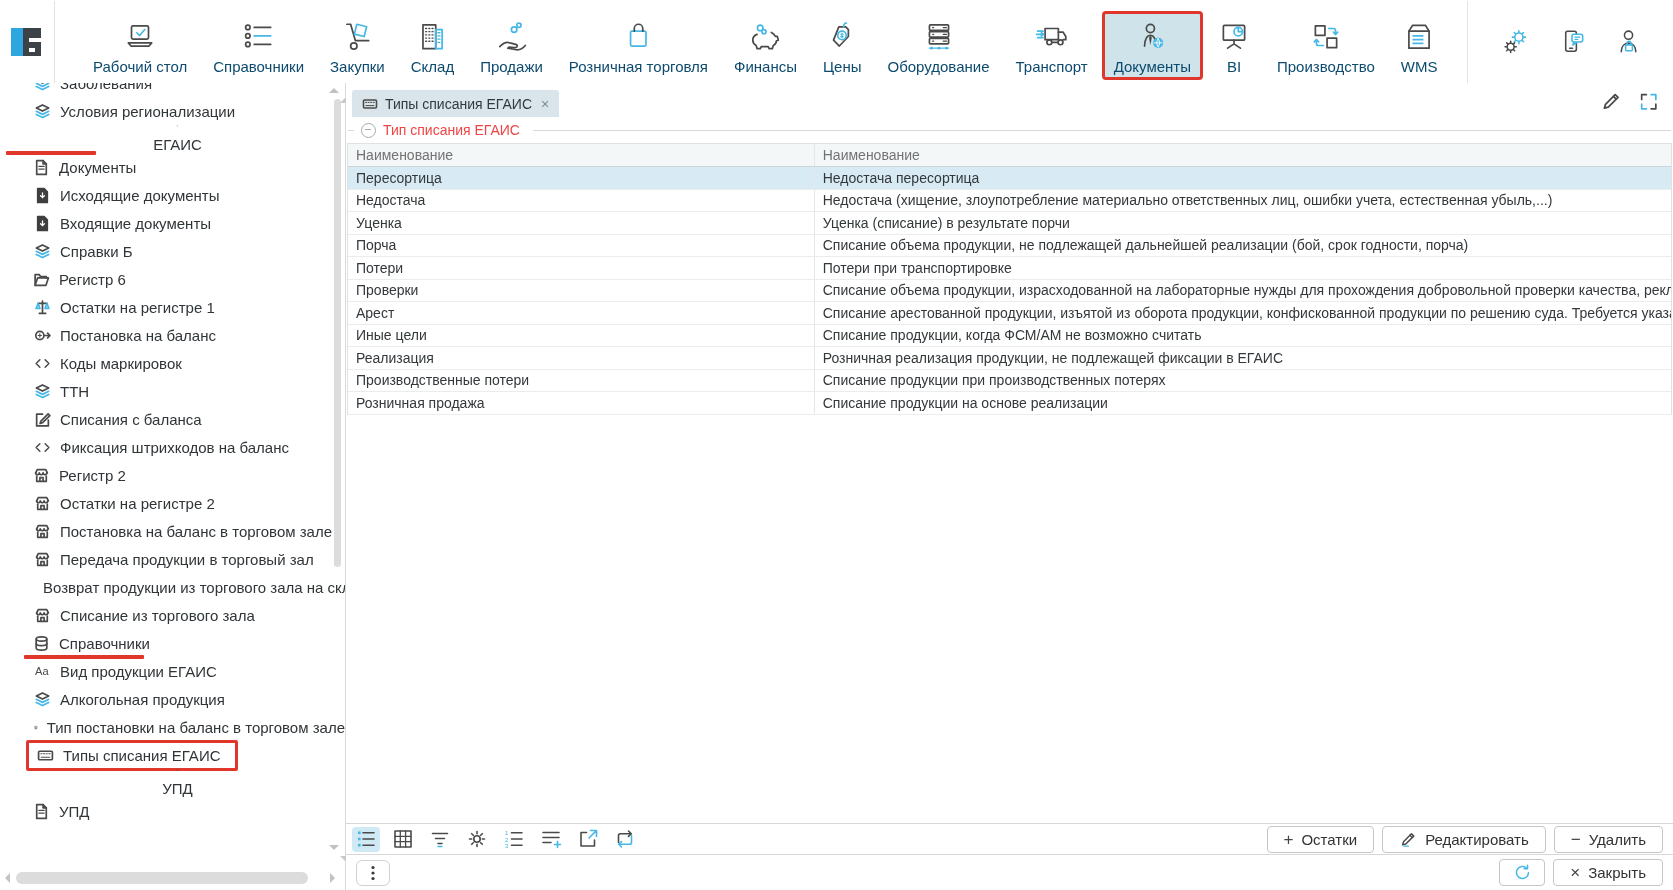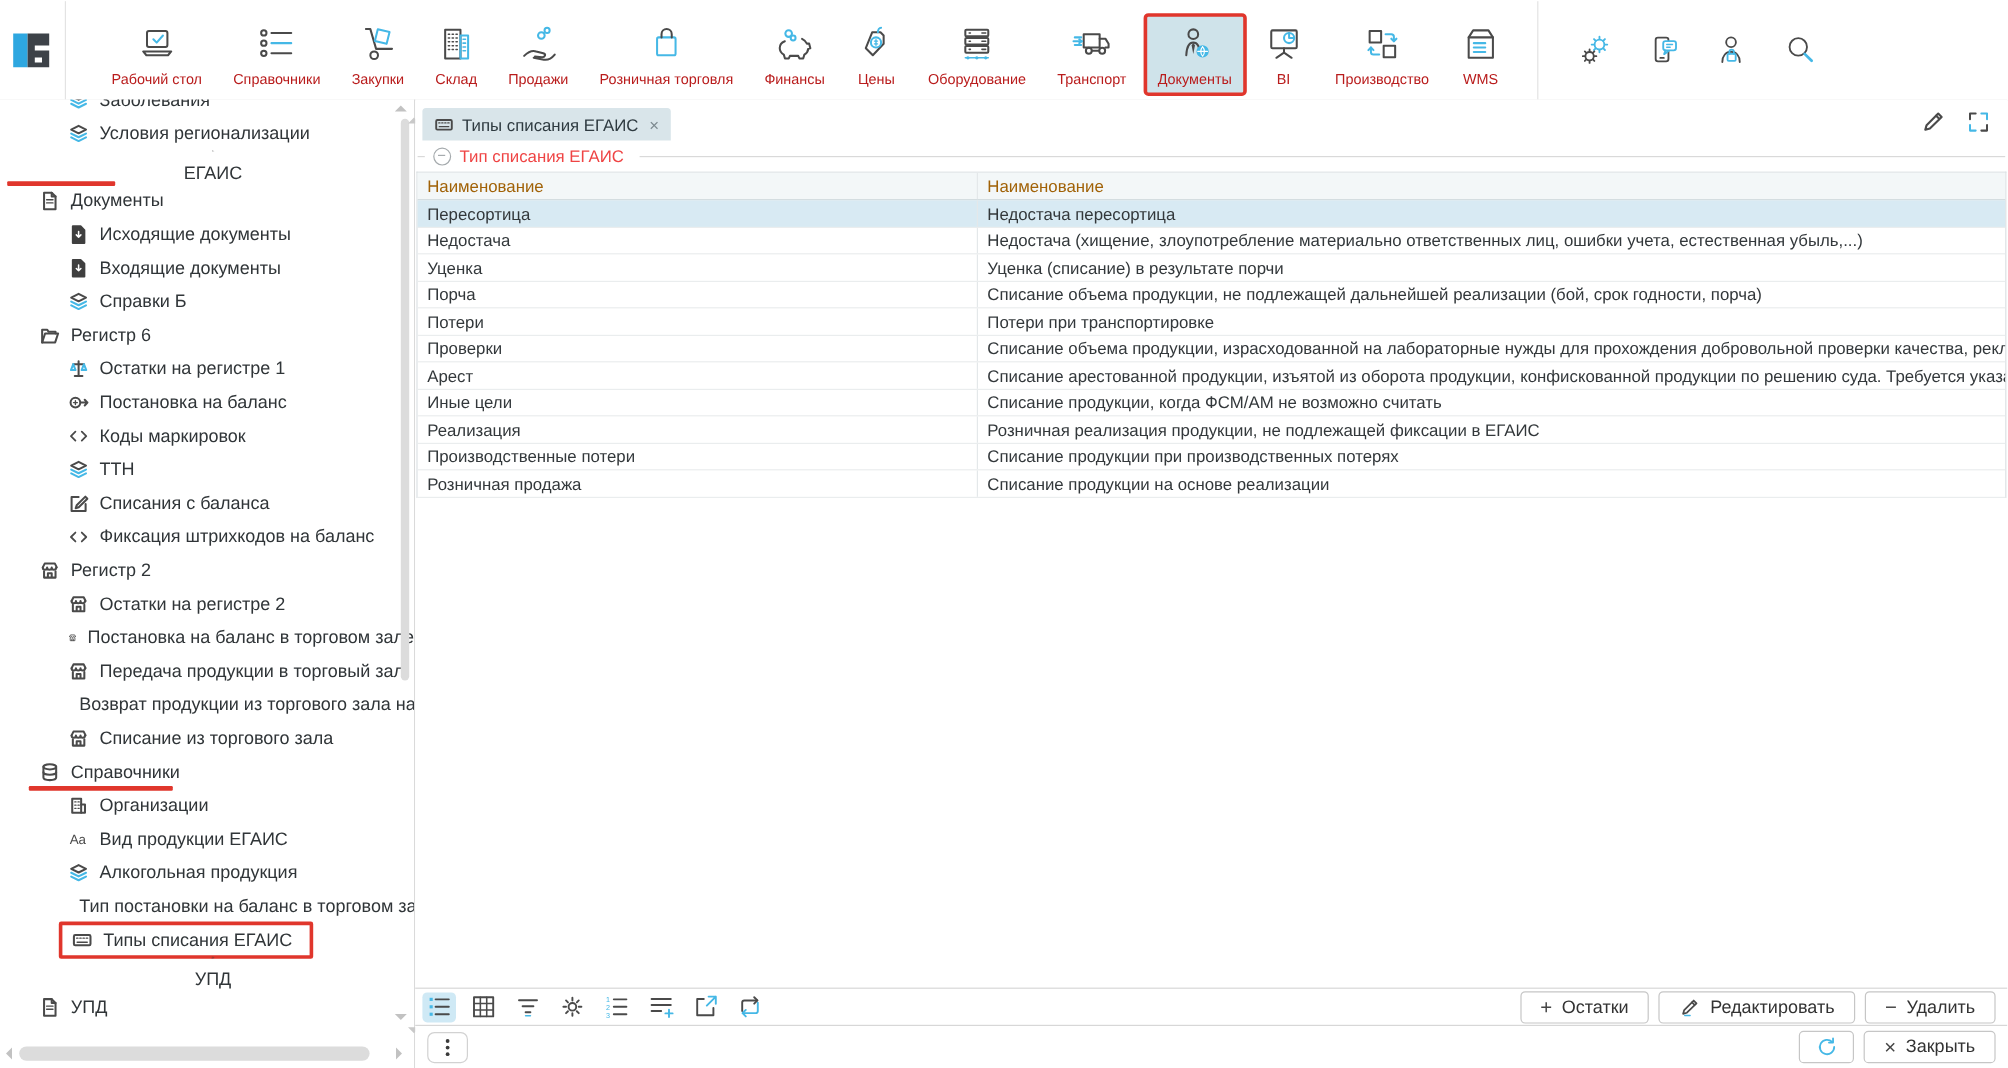--- a/index.html
+++ b/index.html
@@ -6,32 +6,32 @@
   #app{position:relative;width:1673px;height:890px;overflow:hidden;background:#fff;
        font-family:"Liberation Sans","DejaVu Sans",sans-serif;color:#333;font-size:15px;}
   
   header{position:absolute;left:0;top:0;width:1673px;height:83px;background:#fff;
          border-bottom:1px solid #e3e3e3;display:flex;align-items:center;}
   .logo-box{width:54px;height:82px;display:flex;align-items:center;justify-content:center;
             border-right:1px solid #e3e3e3;flex:0 0 auto;}
   #topnav{display:flex;align-items:flex-end;height:82px;padding:0 4px 6px 26px;gap:2px;flex:0 0 auto;}
   .nav-item{display:flex;flex-direction:column;align-items:center;justify-content:flex-end;
             gap:4px;padding:6px 9px 2px 9px;border-radius:4px;cursor:pointer;border:3px solid transparent;}
-  .nav-label{font-size:12px;color:#b91c1c;white-space:nowrap;line-height:17px;}
+  .nav-label{font-size:15px;color:#0c4a6e;white-space:nowrap;line-height:17px;}
   .nav-item.active{background:#cfe3ea;}
   .nav-item.annotated{border-color:#e0362c;}
   .top-divider{width:1px;height:82px;background:#e3e3e3;margin-left:14px;flex:0 0 auto;}
   #topicons{display:flex;align-items:center;gap:22px;padding:0 26px 0 30px;height:82px;}
   .top-icon{background:none;border:none;padding:2px;cursor:pointer;display:flex;align-items:center;}
   
   #sidebar{position:absolute;left:0;top:83px;width:345px;height:807px;overflow:hidden;background:#fff;}
   #tree{margin-top:-14px;}
   .tree-item{height:28px;display:flex;align-items:center;gap:9px;cursor:pointer;position:relative;white-space:nowrap;}
   .tree-item .lbl{color:#303538;font-size:15px;}
-  .lv0{padding-left:10px;flex-direction:column;} .lv1{padding-left:33px;} .lv2{padding-left:57px;}
+  .lv0{padding-left:10px;flex-direction:column;} .lv1{padding-left:33px;} .lv2{padding-left:34px;}
   .u-red{position:absolute;height:4px;background:#e0362c;border-radius:1px;bottom:-2px;z-index:3;}
   .boxwrap{display:inline-flex;align-items:center;gap:9px;border:3px solid #e0362c;border-radius:2px;
            padding:4px 14px 4px 8px;margin-left:-8px;}
   
   .vsb{position:absolute;right:4px;top:6px;width:7px;height:762px;}
   .vsb .thumb{position:absolute;top:10px;left:0;width:7px;height:468px;background:#dcdcdc;border-radius:4px;}
   .arr{position:absolute;width:0;height:0;border:5px solid transparent;}
   .arr.up{border-bottom-color:#c2c2c2;right:2px;top:-6px;}
   .arr.dn{border-top-color:#c2c2c2;right:2px;bottom:-4px;}
   .hsb{position:absolute;left:2px;bottom:6px;width:336px;height:12px;}
@@ -51,21 +51,21 @@
   .tab-actions{position:absolute;right:14px;top:7px;display:flex;gap:16px;align-items:center;}
   .icon-btn{background:none;border:none;padding:0;cursor:pointer;display:flex;align-items:center;}
   .group{flex:1 1 auto;display:flex;flex-direction:column;border-bottom:1px solid #d7d7d7;overflow:hidden;}
   .legend{height:26px;display:flex;align-items:center;gap:7px;padding-left:2px;color:#ef4444;font-size:14px;}
   .legend .pre{width:6px;height:1px;background:#d9d9d9;}
   .collapse-circle{width:13px;height:13px;border:1.4px solid #a6abae;border-radius:50%;position:relative;flex:0 0 auto;}
   .collapse-circle::after{content:"";position:absolute;left:2.5px;top:5px;width:6px;height:1.5px;background:#a6abae;}
   .legend .line{flex:1;height:1px;background:#d9d9d9;margin:0 2px 0 6px;}
   .table{margin:0 1px 0 1px;border:1px solid #dde2e4;border-bottom:none;font-size:14px;flex:0 0 auto;}
   .thead{display:flex;background:#f3f7f8;border-bottom:1px solid #ccd6da;height:22px;}
-  .thead .cell{color:#a16207;}
+  .thead .cell{color:#737373;}
   .cell{display:flex;align-items:center;padding:0 0 0 8px;overflow:hidden;white-space:nowrap;text-overflow:clip;}
   .c1{width:34.6%;flex:0 0 auto;border-right:1px solid #e4e8ea;}
   .c2{flex:1 1 auto;}
   .trow{display:flex;height:21.5px;border-bottom:1px solid #eaedee;color:#33383b;cursor:pointer;}
   .trow.selected{background:#d8eaf3;justify-content:flex-end;}
   .fill{flex:1 1 auto;}
   
   .toolbar{height:30px;display:flex;align-items:center;padding:0 10px 0 6px;border-bottom:1px solid #d7d7d7;flex:0 0 auto;gap:8px;}
   #tb-icons{display:flex;align-items:center;gap:9px;}
   .tbtn{display:flex;align-items:center;justify-content:center;width:28px;height:25px;border-radius:4px;cursor:pointer;}
@@ -425,28 +425,20 @@
           <svg width="17" height="17" viewBox="0 0 16 16" fill="none" stroke="#4a4a4a" stroke-width="1.6" stroke-linecap="round" stroke-linejoin="round">
             <ellipse cx="8" cy="3.8" rx="5" ry="2"></ellipse>
             <path d="M3 3.8v8.4c0 1.1 2.2 2 5 2s5-.9 5-2V3.8"></path>
             <path d="M3 8c0 1.1 2.2 2 5 2s5-.9 5-2"></path>
           </svg>
           <span class="lbl">Справочники</span>
           <span class="u-red" style="left: 24px; width: 120px;"></span>
         </div>
         <div class="tree-item lv2">
           <svg width="17" height="17" viewBox="0 0 16 16" fill="none" stroke="#4a4a4a" stroke-width="1.6" stroke-linecap="round" stroke-linejoin="round">
-            <rect x="3" y="2.5" width="7" height="11"></rect>
-            <path d="M10 7h3v6.5h-3"></path>
-            <path d="M5 5h1M7.5 5h1M5 7.5h1M7.5 7.5h1M5 10h1M7.5 10h1" stroke-width="1"></path>
-          </svg>
-          <span class="lbl">Организации</span>
-        </div>
-        <div class="tree-item lv2">
-          <svg width="17" height="17" viewBox="0 0 16 16" fill="none" stroke="#4a4a4a" stroke-width="1.6" stroke-linecap="round" stroke-linejoin="round">
             <text x="1" y="11.5" font-size="10.5" fill="#4a4a4a" stroke="none" font-family="inherit">Aa</text>
           </svg>
           <span class="lbl">Вид продукции ЕГАИС</span>
         </div>
         <div class="tree-item lv2">
           <svg width="17" height="17" viewBox="0 0 16 16" fill="none" stroke="#4a4a4a" stroke-width="1.6" stroke-linecap="round" stroke-linejoin="round">
             <path d="M8 1.8l5.8 2.9L8 7.6 2.2 4.7z"></path>
             <path d="M2.2 7.8L8 10.7l5.8-2.9" stroke="#45b8e6"></path>
             <path d="M2.2 10.8L8 13.7l5.8-2.9" stroke="#45b8e6"></path>
           </svg>

